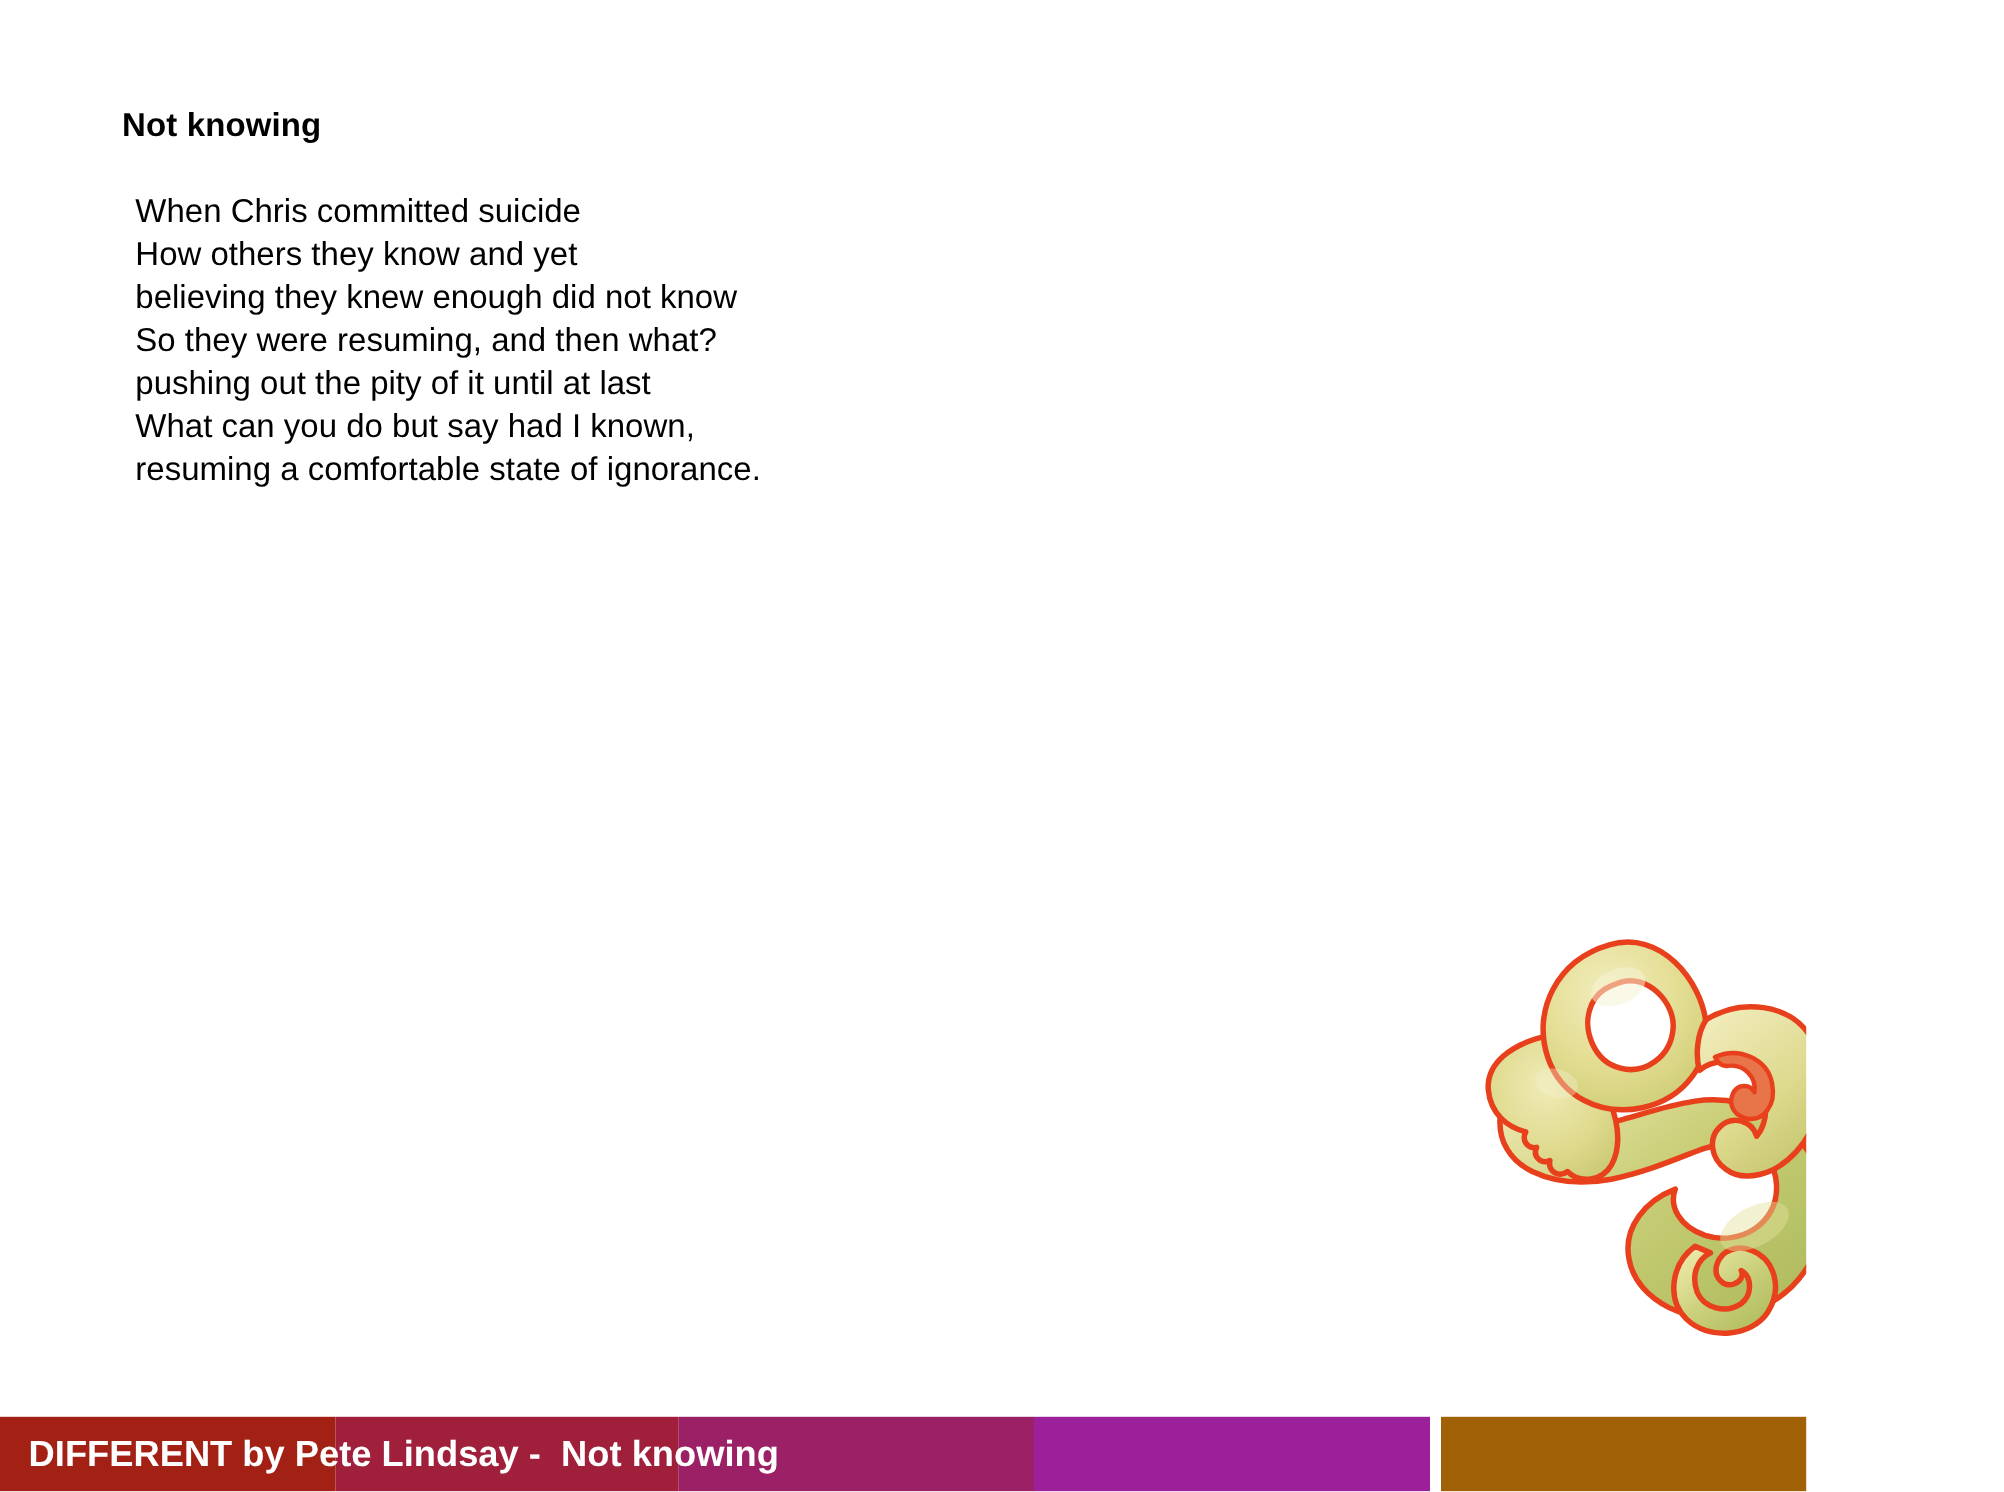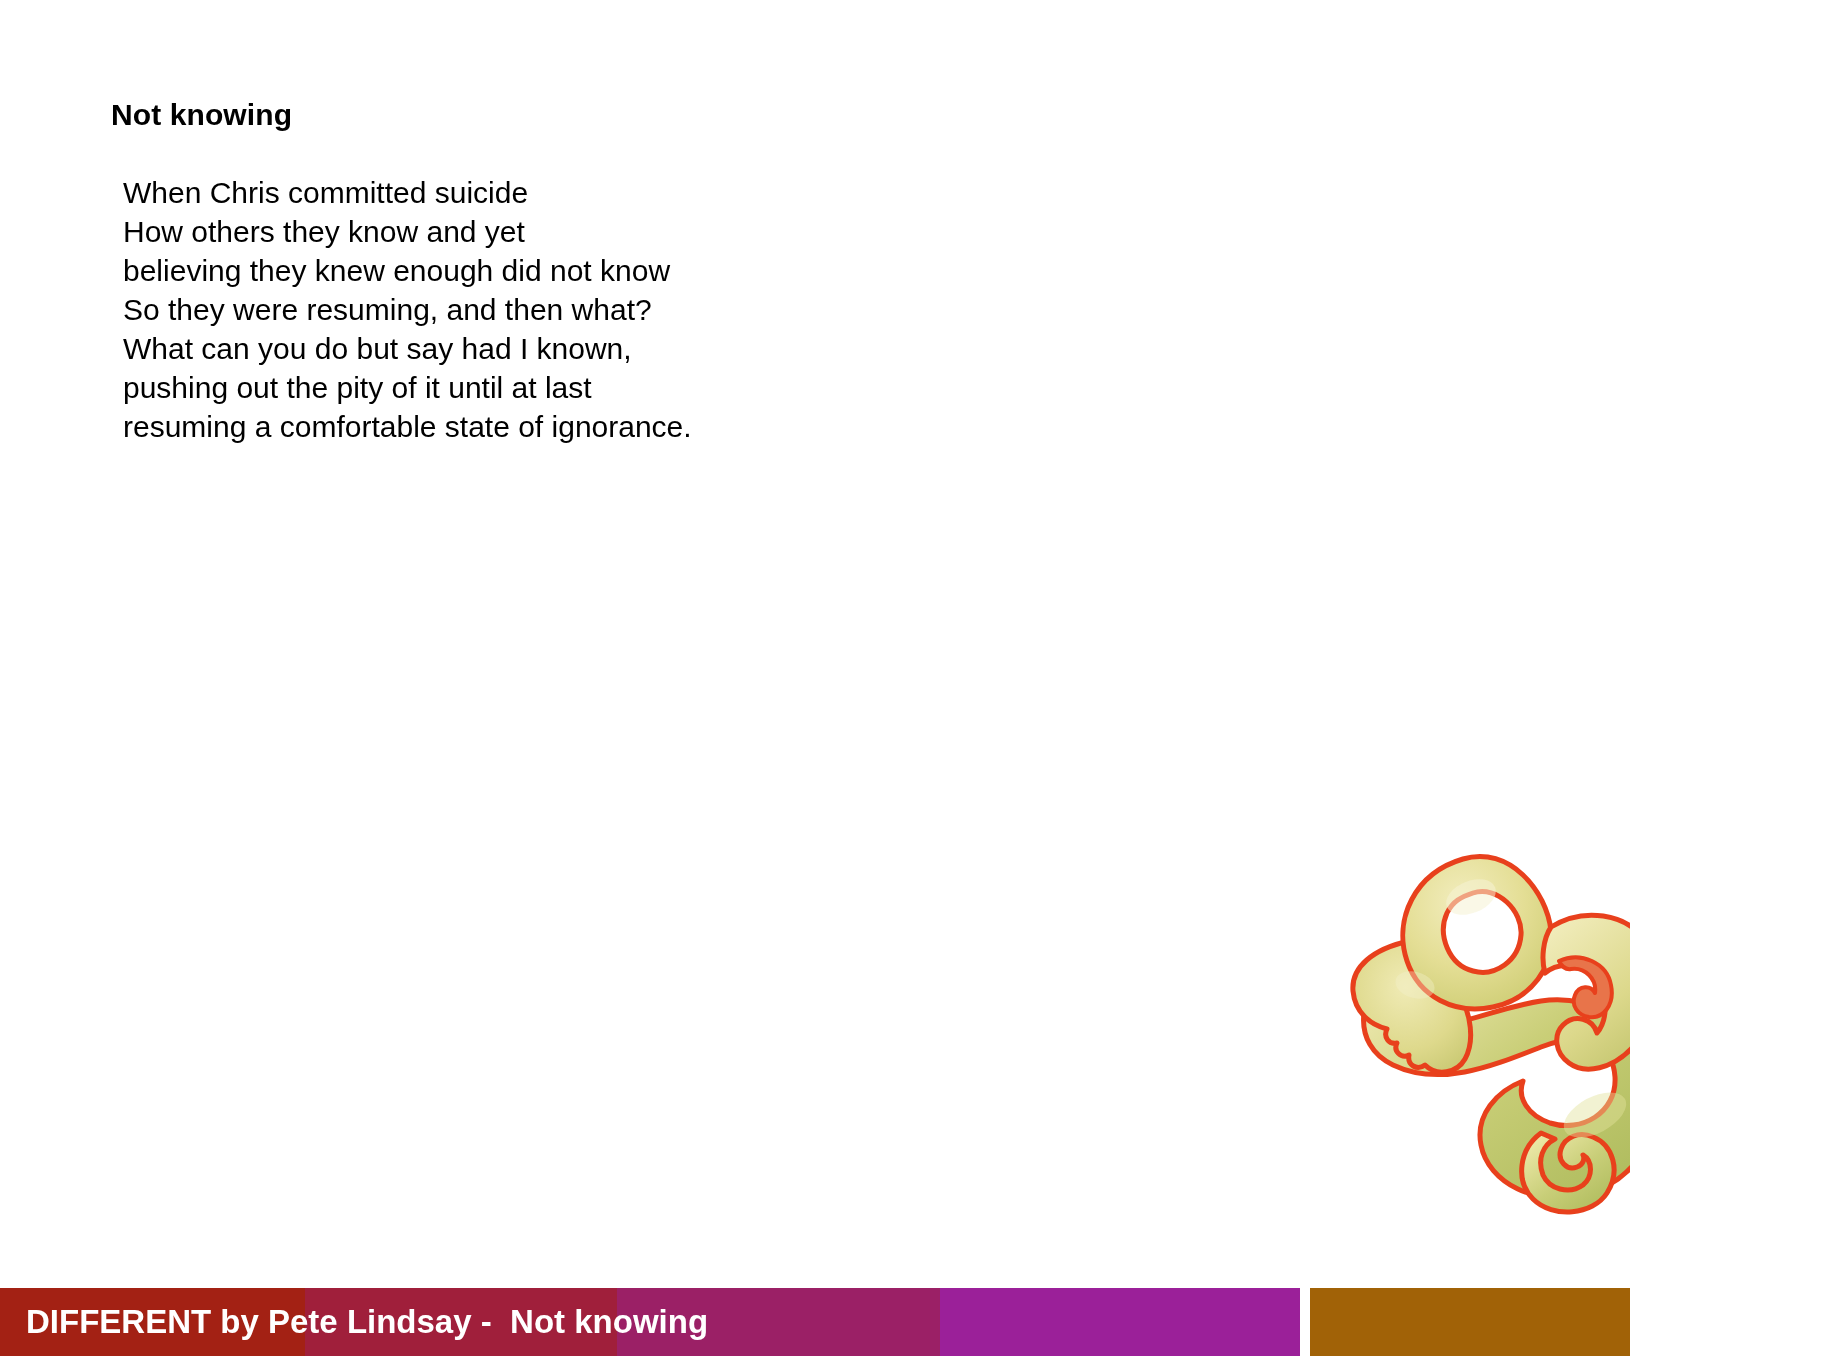--- a/index.html
+++ b/index.html
@@ -9,20 +9,21 @@
   }
   body {
     font-family: "Liberation Sans", sans-serif;
   }
   .slide {
     position: relative;
     width: 1630px;
     height: 1356px;
     background: #ffffff;
     overflow: hidden;
+    padding-left: 12px;
   }
 
   
   .poem-block {
     position: absolute;
     left: 111px;
     top: 95px;
     width: 760px;
   }
   .poem-title {
@@ -110,22 +111,22 @@
 
 <div class="slide">
 
   <div class="poem-block">
     <div class="poem-title">Not knowing</div>
     <div class="poem-body">
       <span class="poem-line">When Chris committed suicide</span>
       <span class="poem-line">How others they know and yet</span>
       <span class="poem-line">believing they knew enough did not know</span>
       <span class="poem-line">So they were resuming, and then what?</span>
+      <span class="poem-line">pushing out the pity of it until at last</span>
       <span class="poem-line">What can you do but say had I known,</span>
-      <span class="poem-line">pushing out the pity of it until at last</span>
       <span class="poem-line">resuming a comfortable state of ignorance.</span>
     </div>
   </div>
 
   <div class="artwork">
     <svg viewBox="0 0 355 400" xmlns="http://www.w3.org/2000/svg" aria-hidden="true">
       <defs>
         <radialGradient id="gTopLobe" cx="40%" cy="30%" r="75%">
           <stop offset="0%" stop-color="#F2EDBE"></stop>
           <stop offset="55%" stop-color="#E4DE95"></stop>

